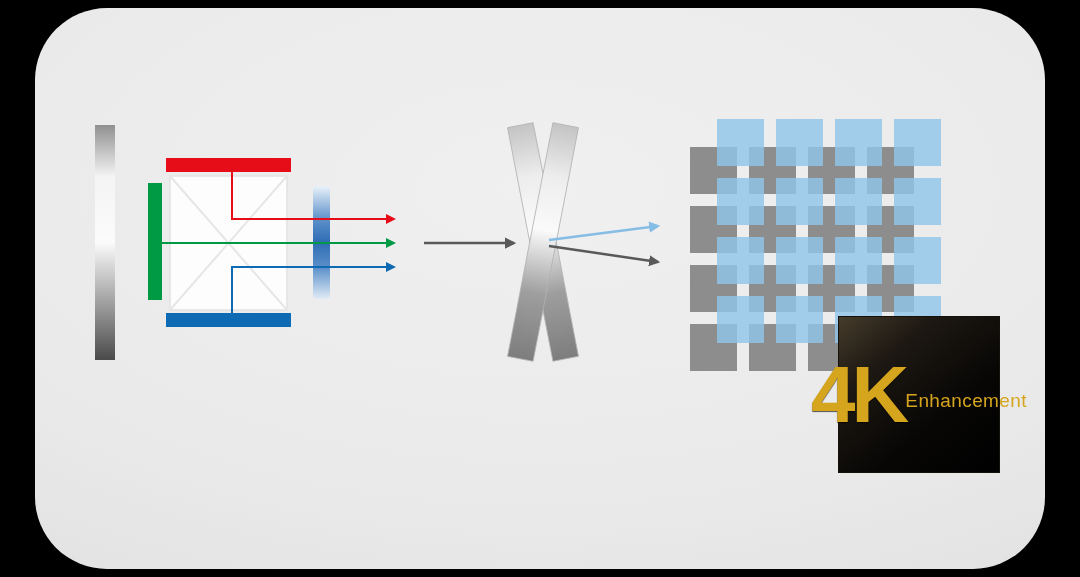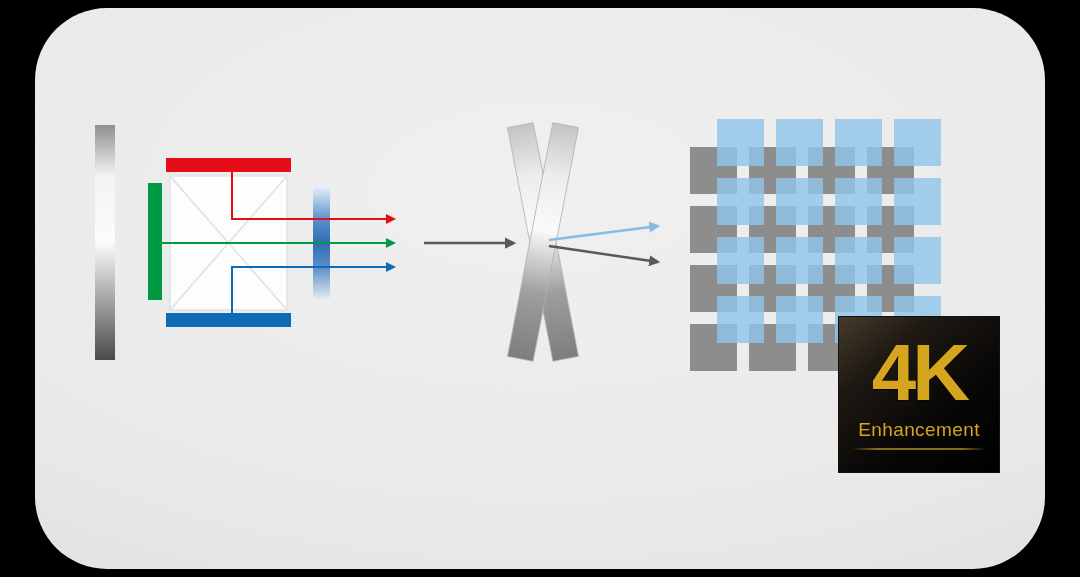--- a/index.html
+++ b/index.html
@@ -3,21 +3,21 @@
 <meta charset="utf-8">
 <style>
   html,body{margin:0;padding:0;background:#000;}
   .stage{position:relative;width:1080px;height:577px;background:#000;overflow:hidden;
          font-family:"Liberation Sans",sans-serif;}
   .panel{position:absolute;left:35px;top:8px;width:1010px;height:561px;border-radius:72px;
          background:radial-gradient(120% 110% at 50% 32%, #f0f0f0 0%, #e9e9e9 55%, #d9d9d9 100%);}
   .diagram-svg{position:absolute;left:0;top:0;width:1080px;height:577px;z-index:2;}
   .badge{position:absolute;left:838px;top:316px;width:162px;height:157px;z-index:3;
          background:linear-gradient(140deg,#463c2c 0%,#1d1812 28%,#070605 65%,#000 100%);
-         display:flex;flex-direction:column;align-items:center;justify-content:center;
+         display:flex;flex-direction:row;align-items:center;justify-content:center;
          box-shadow:inset 0 0 0 1px #14100a;}
   .badge-title{font-weight:700;font-size:80px;line-height:.85;color:#d6a51e;
                letter-spacing:-4px;text-shadow:0 1px 1px rgba(0,0,0,.65);}
   .badge-subtitle{font-size:19px;color:#d6a51e;margin-top:12px;letter-spacing:.4px;}
   .badge-underline{width:134px;height:2px;margin-top:7px;
                    background:linear-gradient(90deg,rgba(138,107,24,0),#8a6b18 18%,#8a6b18 82%,rgba(138,107,24,0));}
 </style>
 </head>
 <body>
 

